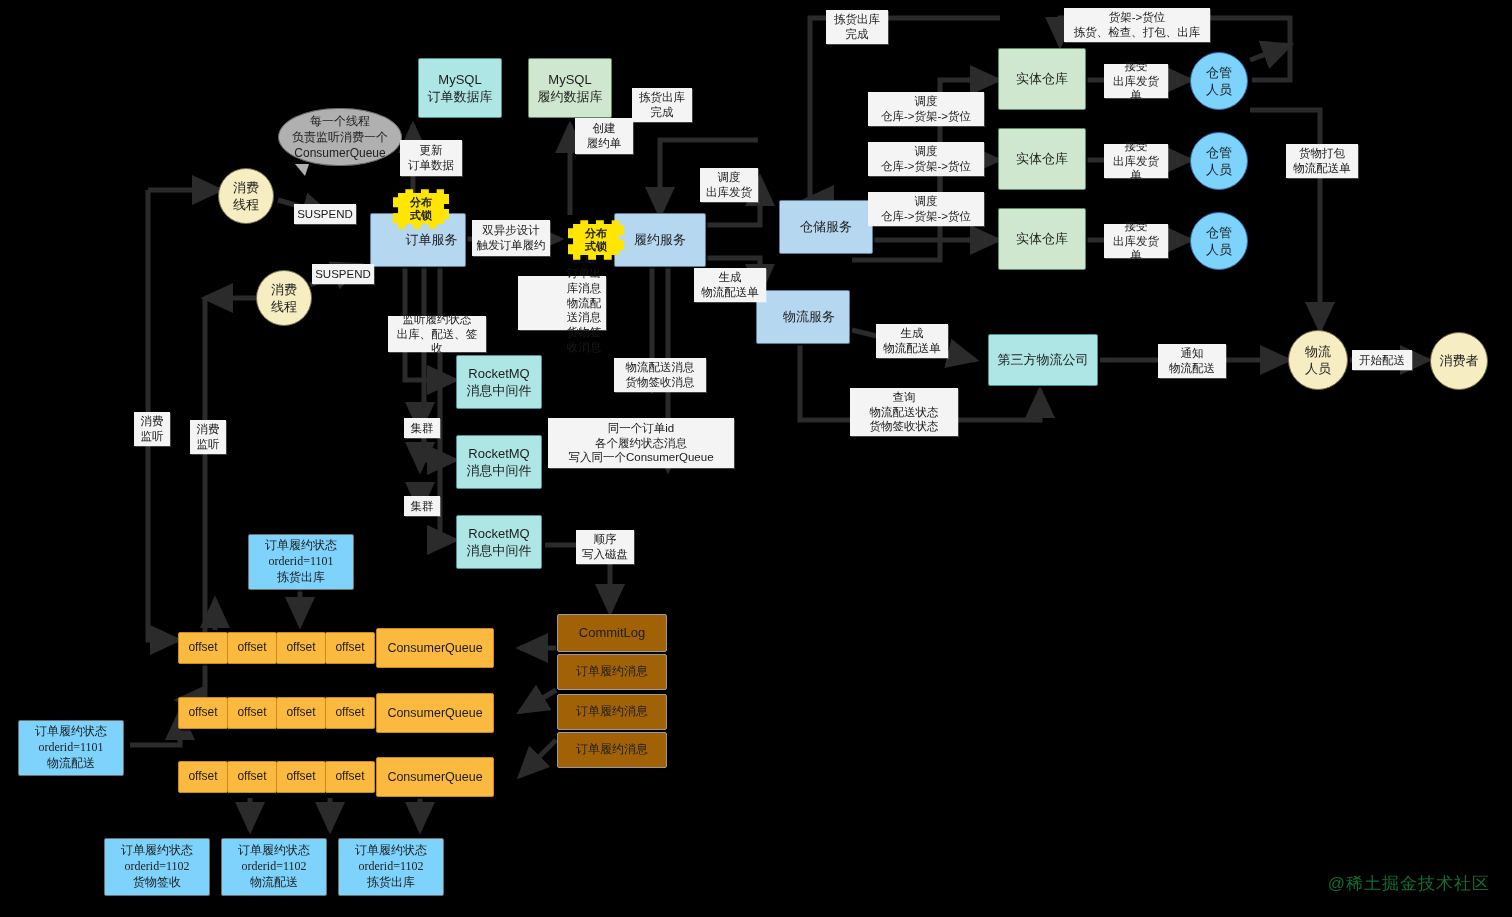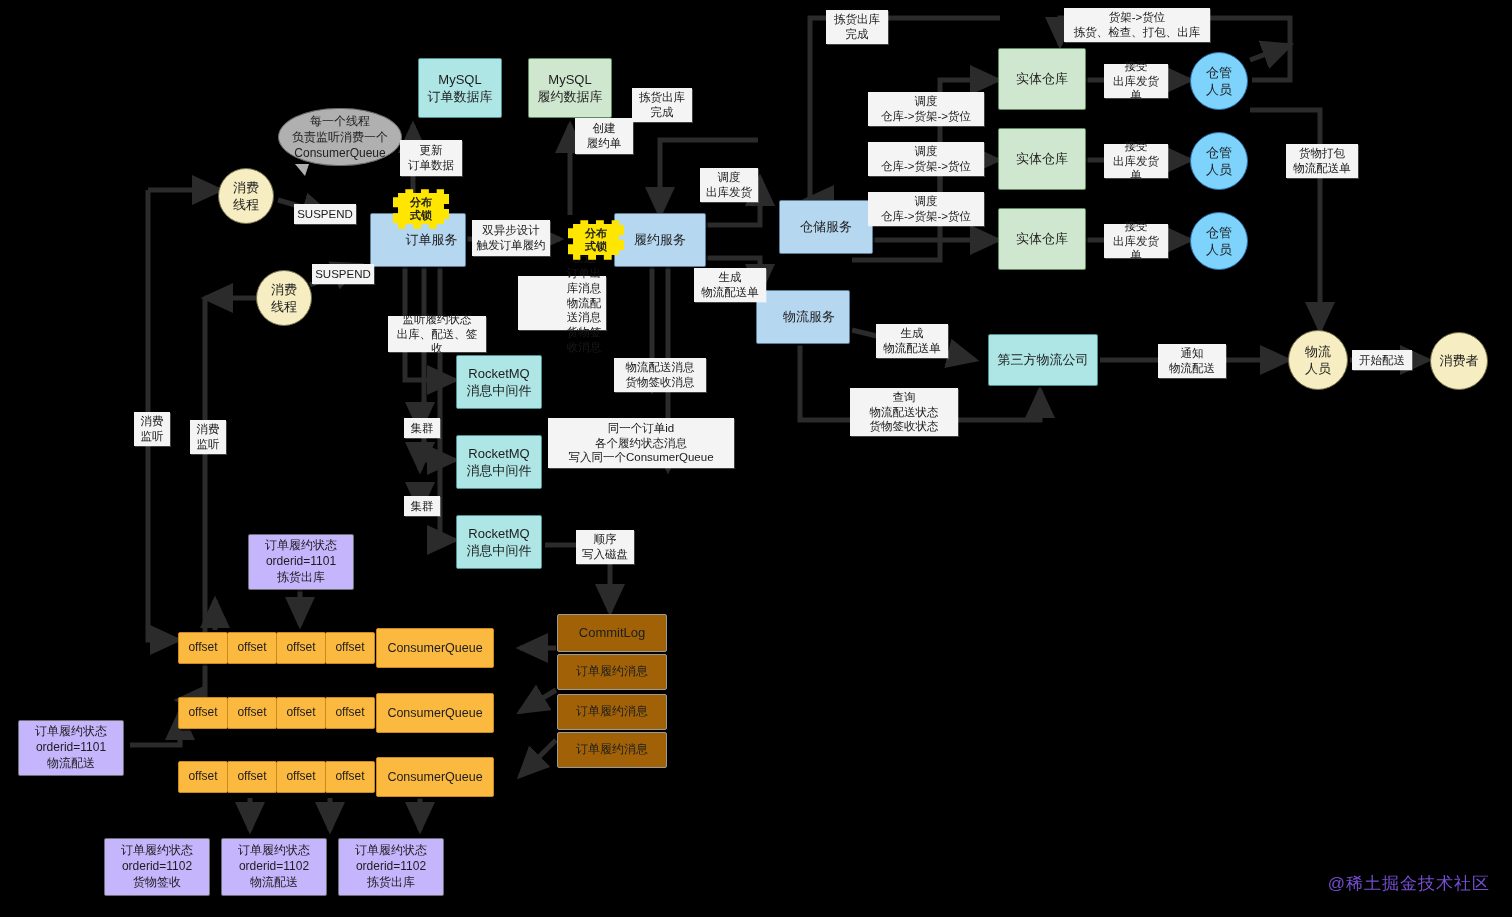--- a/index.html
+++ b/index.html
@@ -8,21 +8,21 @@
   #canvas{position:absolute;inset:0;width:1512px;height:917px;}
   svg#wires{position:absolute;left:0;top:0;width:1512px;height:917px;pointer-events:none;}
   .node{position:absolute;box-sizing:border-box;display:flex;align-items:center;
         justify-content:center;text-align:center;line-height:1.32;
         font-size:13px;color:#1d1d1d;white-space:pre-line;}
   .box{border:1px solid #3d4d3d;border-radius:2px;
        box-shadow:2px 2px 0 rgba(0,0,0,.55);}
   .blue   {background:#b6d7f0;border-color:#5b7d96;}
   .cyan   {background:#aee5e5;border-color:#4f8f8f;}
   .green  {background:#cfe7cf;border-color:#5f8a5f;}
-  .grey   {background:#c4b5fd;border-color:#6e6e6e;}
+  .grey   {background:#7dd3fc;border-color:#6e6e6e;font-family:Liberation Serif, serif;}
   .light  {background:#a16207;border-color:#9a9a9a;}
   .orange {background:#fcb940;border-color:#c98b20;}
   .ell-yellow{background:#f6eec2;border:1px solid #6f6a44;border-radius:50%;
        box-shadow:2px 2px 0 rgba(0,0,0,.5);}
   .circ-blue{background:#7dd3fc;border:1px solid #2d6ea8;border-radius:50%;
        box-shadow:2px 2px 0 rgba(0,0,0,.5);}
   .lbl{position:absolute;background:#f4f4f4;color:#1a1a1a;font-size:11.5px;
        line-height:1.28;padding:2px 4px;text-align:center;white-space:pre-line;
        box-sizing:border-box;display:flex;align-items:center;justify-content:center;
        box-shadow:1px 1px 0 rgba(255,255,255,.25);}
@@ -34,21 +34,21 @@
        border-left:10px solid transparent;border-right:4px solid transparent;
        border-top:12px solid #b0b0b0;}
   .gear{position:absolute;background:#ffe600;color:#222;font-size:11px;font-weight:bold;
        text-align:center;display:flex;align-items:center;justify-content:center;
        white-space:pre-line;line-height:1.2;z-index:9;
        clip-path:polygon(0% 22%,9% 22%,9% 12%,22% 12%,22% 3%,36% 3%,36% 12%,50% 12%,
          50% 3%,64% 3%,64% 12%,78% 12%,78% 3%,91% 3%,91% 14%,100% 14%,100% 38%,
          91% 38%,91% 50%,100% 50%,100% 74%,91% 74%,91% 86%,78% 86%,78% 97%,
          64% 97%,64% 86%,50% 86%,50% 97%,36% 97%,36% 86%,22% 86%,22% 97%,
          9% 97%,9% 84%,0% 84%,0% 60%,9% 60%,9% 46%,0% 46%);}
-  #watermark{position:absolute;right:22px;bottom:22px;font-size:17px;color:#8b5cf6;
+  #watermark{position:absolute;right:22px;bottom:22px;font-size:17px;color:#15803d;
        letter-spacing:1px;opacity:.85;}
 </style>
 </head>
 <body>
 
 <div id="canvas">
 
   <svg id="wires" viewBox="0 0 1512 917">
     <defs>
       <marker id="ah" markerWidth="7" markerHeight="7" refX="5.6" refY="3" orient="auto">

